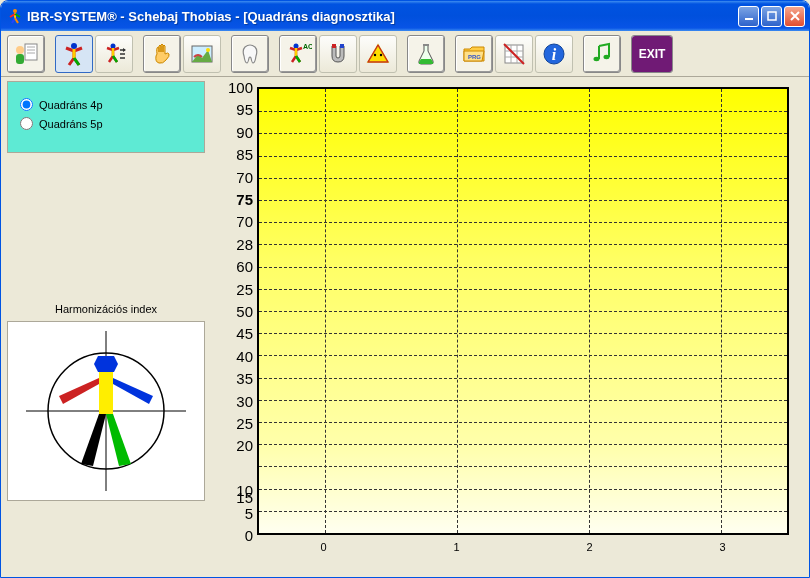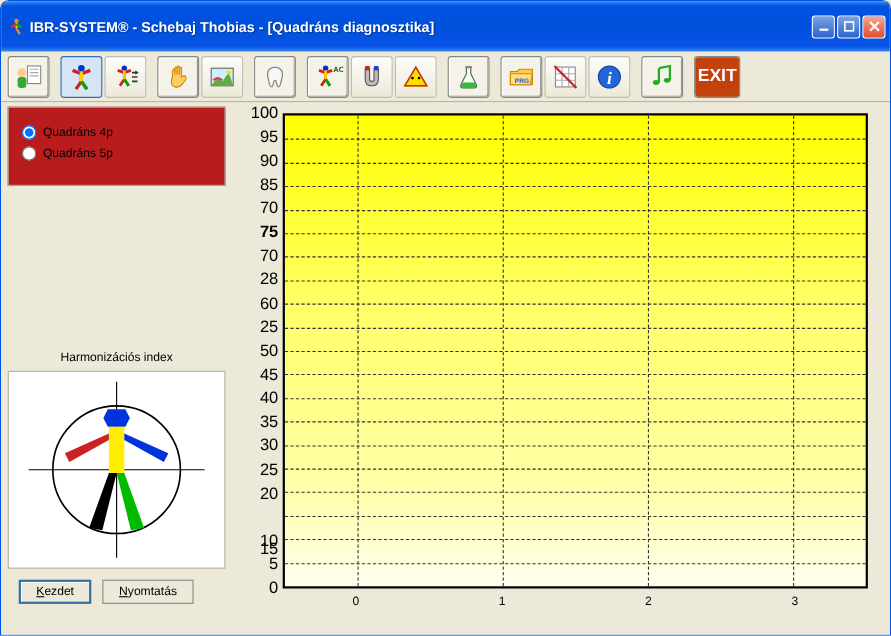--- a/index.html
+++ b/index.html
@@ -13,21 +13,21 @@
   }
   .window {
     width: 810px; height: 578px;
     border: 1px solid #0054e3;
     background: #ece9d8;
     display: flex; flex-direction: column;
     border-radius: 8px 8px 0 0;
     overflow: hidden;
   }
   .titlebar {
-    height: 46px;
+    height: 30px;
     background: linear-gradient(to bottom, #3c8cf0 0%, #0053e1 10%, #0050dd 50%, #0854e6 90%, #3c8cf0 100%);
     display: flex; align-items: center;
     padding: 0 4px 0 6px;
     color: #fff;
     font-weight: bold;
     font-size: 13px;
   }
   .titlebar .app-icon { width: 16px; height: 16px; margin-right: 4px; }
   .titlebar .title-text { flex: 1; text-shadow: 1px 1px 1px rgba(0,0,0,.3); white-space: nowrap; }
   .titlebar .win-buttons { display: flex; gap: 2px; }
@@ -67,41 +67,41 @@
     background: #f5f3e9;
     box-shadow: inset 1px 1px 0 #fff, inset -1px -1px 0 #999;
   }
   .tool-btn.active {
     border: 1px solid #316ac5;
     background: #d6e5f5;
   }
   .tool-sep { width: 6px; }
   .exit-btn {
     width: 38px; height: 24px;
-    background: #c2410c;
+    background: #701a75;
     border: 1px solid #1a7a24;
     border-radius: 3px;
-    color: #fff; font-weight: bold; font-size: 16px;
+    color: #fff; font-weight: bold; font-size: 12px;
     display: flex; align-items: center; justify-content: center;
     cursor: pointer;
   }
   .content {
     flex: 1;
     display: flex;
     padding: 4px 6px 6px 6px;
     gap: 4px;
     background: #ece9d8;
   }
   .sidebar {
     width: 198px;
     display: flex; flex-direction: column;
   }
   .radio-panel {
     border: 1px solid #aca899;
-    background: #b91c1c;
+    background: #5eead4;
     padding: 10px 10px 16px 10px;
   }
   .radio-row {
     display: flex; align-items: center;
     margin: 6px 0;
     cursor: pointer;
   }
   .radio-row input { margin: 0 6px 0 2px; }
   .harmon-label {
     text-align: center;
@@ -344,24 +344,20 @@
           <circle cx="85" cy="85" r="58" fill="none" stroke="#000" stroke-width="1.5"></circle>
           <polygon points="77,30 93,30 97,38 93,46 77,46 73,38" fill="#0033dd"></polygon>
           <rect x="78" y="46" width="14" height="42" fill="#ffee00"></rect>
           <path d="M78 52 L78 58 L42 78 L38 70 Z" fill="#cc2222"></path>
           <path d="M92 52 L92 58 L128 78 L132 70 Z" fill="#0033dd"></path>
           <polygon points="78,88 85,88 72,140 60,138" fill="#000"></polygon>
           <polygon points="85,88 92,88 110,138 98,140" fill="#00bb00"></polygon>
         </svg>
       </div>
 
-      <div class="bottom-buttons">
-        <button class="btn default"><span style="text-decoration:underline">K</span><span>ezdet</span></button>
-        <button class="btn"><span style="text-decoration:underline">N</span><span>yomtatás</span></button>
-      </div>
     </div>
 
     <div class="chart-area">
       <div class="plot" id="plot">
           <div class="hline" style="top: 95%;"></div>
           <div class="hline" style="top: 90%;"></div>
           <div class="hline" style="top: 85%;"></div>
           <div class="hline" style="top: 80%;"></div>
           <div class="hline" style="top: 75%;"></div>
           <div class="hline" style="top: 70%;"></div>

